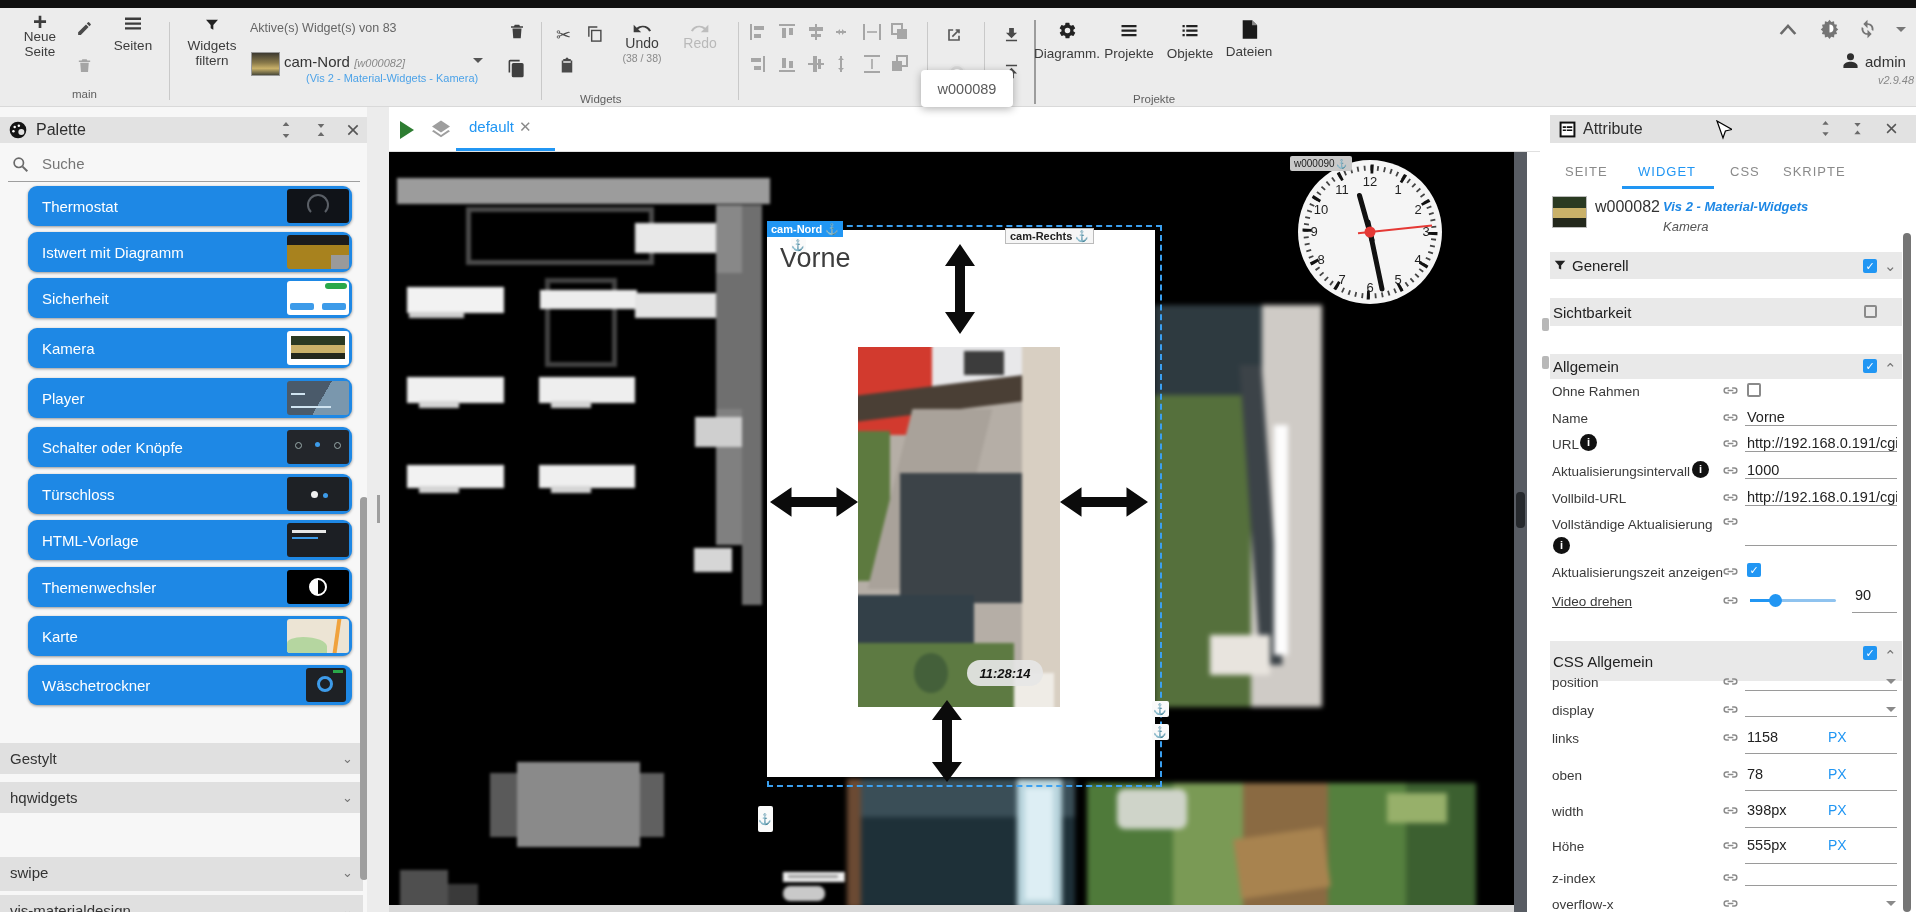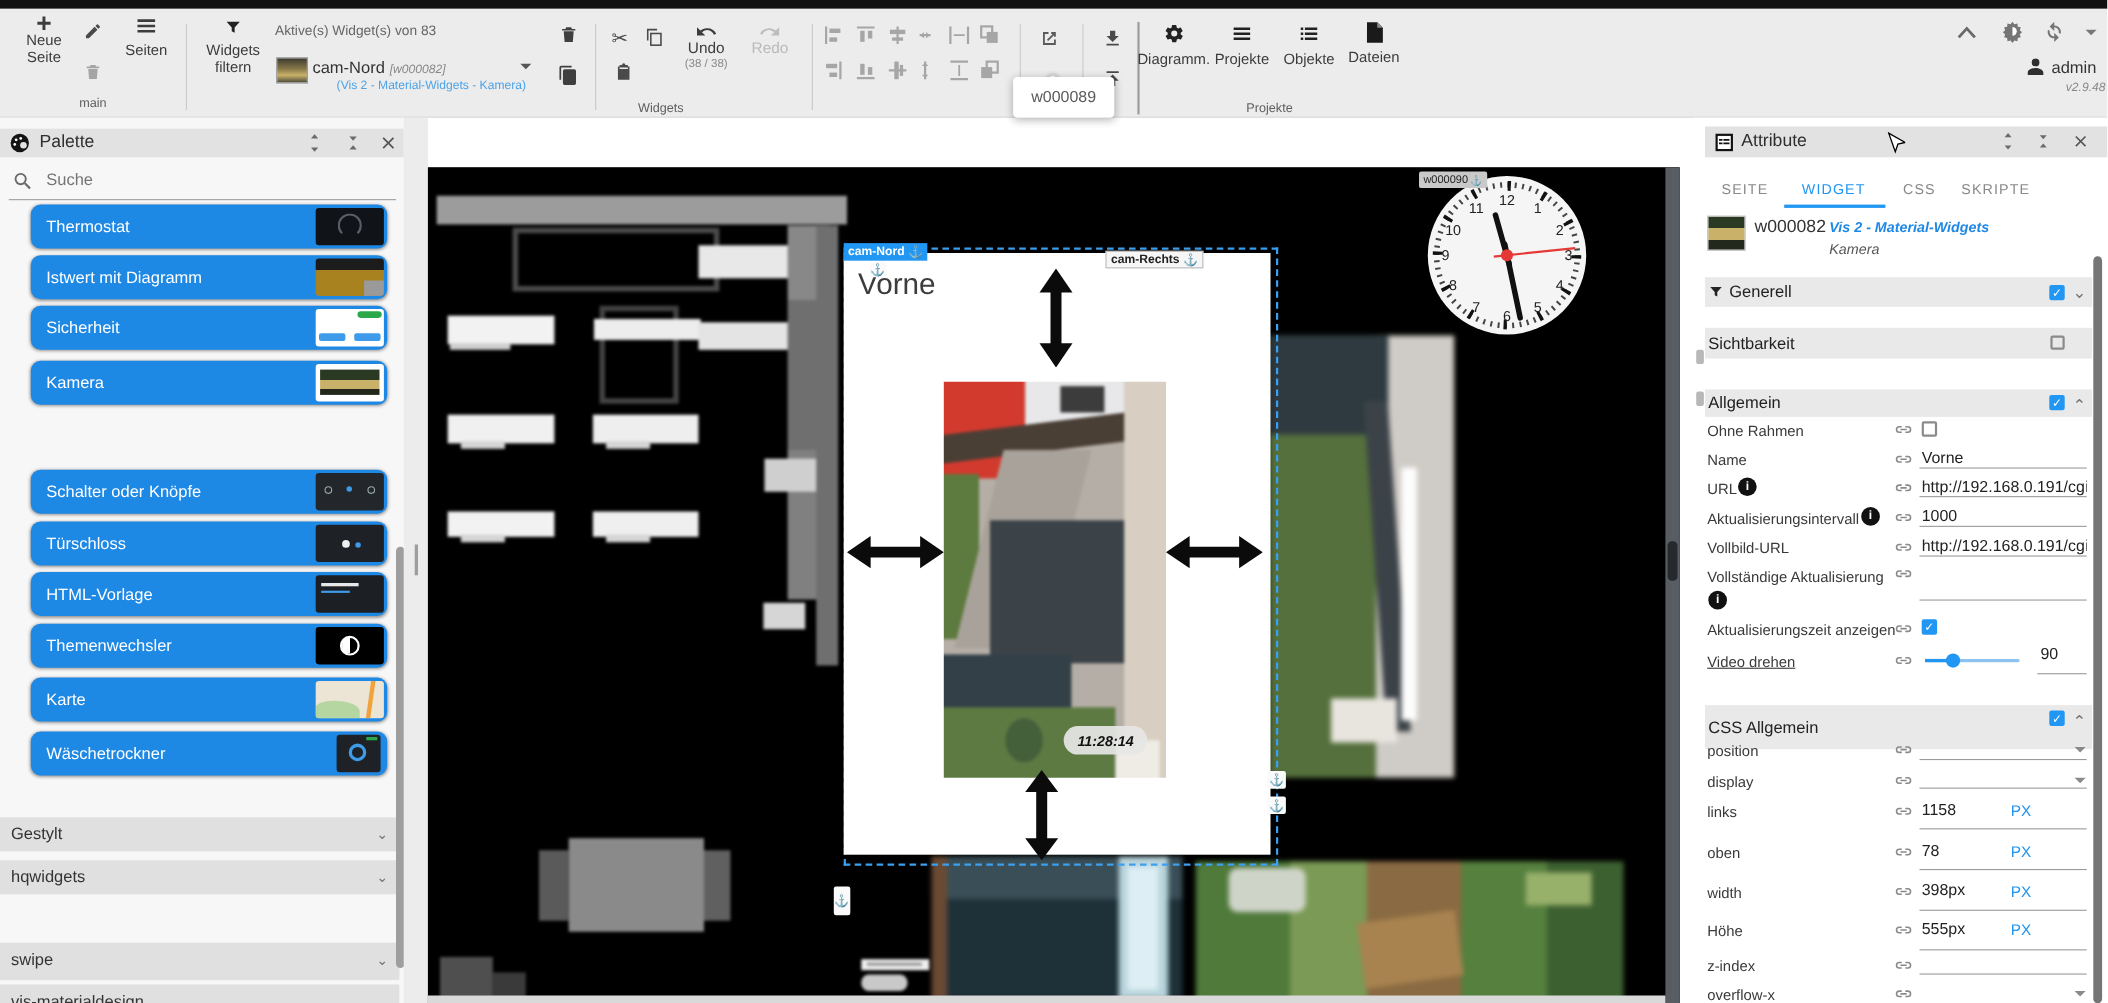--- a/index.html
+++ b/index.html
@@ -350,20 +350,27 @@
         <div style="position:absolute;left:3px;bottom:5px;width:24px;height:7px;background:#3d9be9;border-radius:2px;"></div>
         <div style="position:absolute;right:3px;bottom:5px;width:24px;height:7px;background:#3d9be9;border-radius:2px;"></div>
       </div>
   </div>
   <div class="pal-item" style="top:328px;">
     <span>Kamera</span>
     <div class="pal-thumb" style="background:#fff;">
         <div style="position:absolute;left:4px;top:5px;right:4px;bottom:6px;background:linear-gradient(180deg,#2a3a22 0 40%,#c9b169 40% 75%,#23281c 75% 100%);"></div>
       </div>
   </div>
+  <div class="pal-item" style="top:378px;">
+    <span>Player</span>
+    <div class="pal-thumb" style="background:linear-gradient(120deg,#4a5a6a 0 55%,#7a97ad 55% 100%);">
+        <div style="position:absolute;left:4px;bottom:7px;width:40px;height:2px;background:#cfe3f0;"></div>
+        <div style="position:absolute;left:4px;top:12px;width:14px;height:2px;background:#cfe3f0;"></div>
+      </div>
+  </div>
   <div class="pal-item" style="top:427px;">
     <span>Schalter oder Knöpfe</span>
     <div class="pal-thumb" style="background:#23262b;">
         <div style="position:absolute;left:8px;top:12px;width:5px;height:5px;border:1px solid #9aa;border-radius:50%;"></div>
         <div style="position:absolute;left:28px;top:12px;width:5px;height:5px;background:#3d9be9;border-radius:50%;"></div>
         <div style="position:absolute;right:8px;top:12px;width:5px;height:5px;border:1px solid #9aa;border-radius:50%;"></div>
       </div>
   </div>
   <div class="pal-item" style="top:474px;">
     <span>Türschloss</span>
@@ -419,20 +426,32 @@
   <div class="acc" style="top:895px;">
       <span>vis-materialdesign</span>
       <span class="chev">⌄</span>
     </div>
   <div class="abs vthumb" style="left:360px;top:497px;width:8px;height:383px;"></div>
 
   <div class="abs splitter">
     <div style="position:absolute;left:10px;top:388px;width:3px;height:28px;background:#9e9e9e;"></div>
   </div>
 
+  <div class="abs tabbar">
+    <div class="abs" style="left:11px;top:14px;width:0;height:0;border-left:14px solid #2e7d32;border-top:9px solid transparent;border-bottom:9px solid transparent;"></div>
+    <div class="abs" style="left:40px;top:10px;">
+      <svg width="24" height="25" viewBox="0 0 24 24" fill="#9e9e9e">
+          <path d="M12 3 3 9l9 6 9-6-9-6z"></path>
+          <path d="M12 17.5 4.7 12.6 3 13.8l9 6 9-6-1.7-1.2L12 17.5z"></path>
+        </svg>
+    </div>
+    <div class="abs viewtab" style="left:80px;top:11px;"><span>default</span></div>
+    <div class="abs" style="left:130px;top:11px;font-size:15px;color:#8a8a8a;">✕</div>
+    <div class="abs" style="left:67px;top:41px;width:99px;height:3px;background:#2196f3;"></div>
+  </div>
 
   <div class="abs canvas">
 
     <div class="abs blur1" style="left:0;top:0;width:760px;height:760px;">
       <div class="abs" style="left:8px;top:26px;width:373px;height:26px;background:#9c9c9c;"></div>
       <div class="abs" style="left:77px;top:55px;width:188px;height:58px;border:5px solid #4a4a4a;box-sizing:border-box;"></div>
       <div class="abs" style="left:156px;top:126px;width:72px;height:89px;border:5px solid #424242;box-sizing:border-box;"></div>
       <div class="abs" style="left:18px;top:135px;width:97px;height:26px;background:#f2f2f2;"></div>
       <div class="abs" style="left:20px;top:160px;width:55px;height:6px;background:#cfcfcf;"></div>
       <div class="abs" style="left:151px;top:138px;width:97px;height:19px;background:#ededed;"></div>

